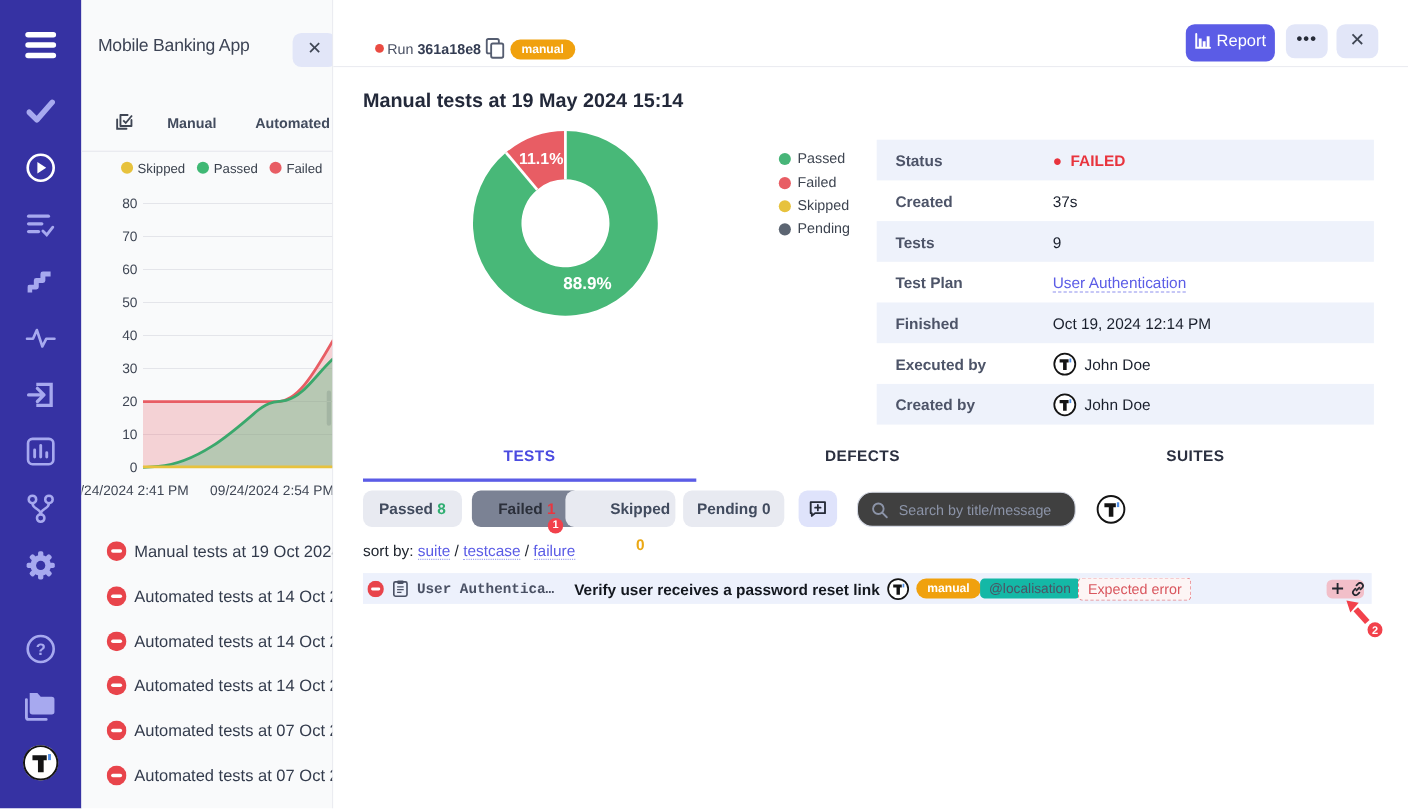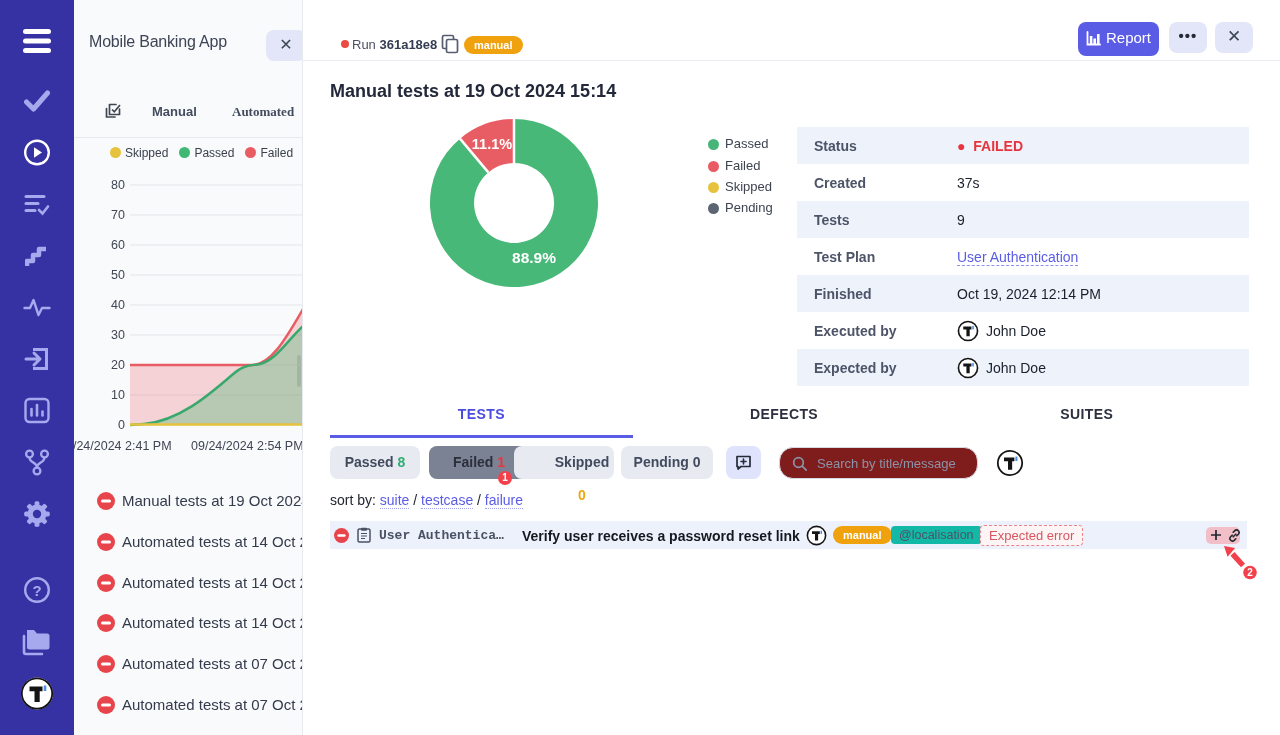--- a/index.html
+++ b/index.html
@@ -144,21 +144,21 @@
   </div>
   <div class="abs" id="lpanel">
     <div id="ptitle">Mobile Banking App</div>
     <div id="pclose">✕</div>
     <svg style="position:absolute; left:29px; top:101px;" width="19" height="19" viewBox="0 0 19 19">
       <path d="M3.5 7.5 V16 H12" fill="none" stroke="#3f4654" stroke-width="1.7" stroke-linecap="round"></path>
       <path d="M16.5 8 V13.5 H6.5 V3.5 H13" fill="none" stroke="#3f4654" stroke-width="1.7" stroke-linejoin="round" stroke-linecap="round"></path>
       <path d="M9 8.5 L11.3 10.8 L17 4" fill="none" stroke="#3f4654" stroke-width="1.7"></path>
     </svg>
     <div class="ptab" style="left:78px;">Manual</div>
-    <div class="ptab" style="left:158px;font-family:Liberation Serif, serif;">Automated</div>
+    <div class="ptab" style="left:158px;">Automated</div>
     <div id="pdivider"></div>
     <div style="position:absolute; right:1px; top:355px; width:4px; height:32px; background:#cdd0d9; border-radius:2px;"></div>
     <div id="plegend">
       <span class="lgdot" style="background:#e7c23d"></span><span class="t">Skipped</span><span class="lgdot" style="background:#3fb874"></span><span class="t">Passed</span><span class="lgdot" style="background:#e85d64"></span><span class="t">Failed</span>
     </div>
     <svg id="chartsvg" style="position:absolute; left:0; top:170px;" width="229" height="290" viewBox="0 0 229 290">
       <g stroke="#e4e5ea" stroke-width="1">
         <line x1="56" y1="15" x2="229" y2="15"></line>
         <line x1="56" y1="45" x2="229" y2="45"></line>
         <line x1="56" y1="75" x2="229" y2="75"></line>
@@ -228,21 +228,21 @@
       <span class="badge-manual" id="topbadge">manual</span>
       <div id="btn-report"><svg style="vertical-align:-3px; margin-right:5px;" width="15" height="15" viewBox="0 0 15 15">
           <path d="M1.5 1 V13.5 H14" stroke="#fff" stroke-width="1.8" fill="none" stroke-linecap="round"></path>
           <rect x="3.8" y="5" width="2.6" height="8.5" fill="#fff"></rect>
           <rect x="7.4" y="7.5" width="2.6" height="6" fill="#fff"></rect>
           <rect x="11" y="3" width="2.6" height="10.5" fill="#fff"></rect>
         </svg>Report</div>
       <div id="btn-dots">•••</div>
       <div id="btn-x">✕</div>
     </div>
-    <div id="heading">Manual tests at 19 Oct 2024 15:14</div>
+    <div id="heading">Manual tests at 19 May 2024 15:14</div>
     <svg id="donut" style="position:absolute; left:124px; top:116px;" width="174" height="174" viewBox="0 0 174 174">
       <path d="M87 3 A84 84 0 1 1 33 22.65 L61.3 56.4 A40 40 0 1 0 87 47 Z" fill="#48b878"></path>
       <path d="M33 22.65 A84 84 0 0 1 87 3 L87 47 A40 40 0 0 0 61.3 56.4 Z" fill="#e85d64"></path>
       <line x1="87" y1="3" x2="87" y2="47" stroke="#fff" stroke-width="2.5"></line>
       <line x1="33" y1="22.65" x2="61.3" y2="56.4" stroke="#fff" stroke-width="2.5"></line>
       <text x="65" y="33" font-size="14.5" font-weight="bold" fill="#fff" text-anchor="middle" font-family="Liberation Sans">11.1%</text>
       <text x="107" y="147" font-size="15.5" font-weight="bold" fill="#fff" text-anchor="middle" font-family="Liberation Sans">88.9%</text>
     </svg>
     <div class="dleg" style="top:136px;"><span class="lgdot" style="background:#47b578"></span>Passed</div>
     <div class="dleg" style="top:158px;"><span class="lgdot" style="background:#e85d64"></span>Failed</div>
@@ -272,21 +272,21 @@
       <div class="srow">
         <div class="lab">Executed by</div>
         <div class="val"><svg style="vertical-align:-6px; margin-right:7px;" width="22" height="22" viewBox="0 0 35 35">
             <circle cx="17.5" cy="17.5" r="16" fill="#fff"></circle>
             <circle cx="17.5" cy="17.5" r="15.2" fill="none" stroke="#141414" stroke-width="2.6"></circle>
             <path d="M10 10.5 L23 10.5 L23 15.2 L20.2 15.2 L20.2 26 L15 26 L15 15.2 L10 15.2 Z" fill="#141414"></path>
             <rect x="24.2" y="9.5" width="2.6" height="5.5" fill="#4f8fe8"></rect>
           </svg>John Doe</div>
       </div>
       <div class="srow">
-        <div class="lab">Expected by</div>
+        <div class="lab">Created by</div>
         <div class="val"><svg style="vertical-align:-6px; margin-right:7px;" width="22" height="22" viewBox="0 0 35 35">
             <circle cx="17.5" cy="17.5" r="16" fill="#fff"></circle>
             <circle cx="17.5" cy="17.5" r="15.2" fill="none" stroke="#141414" stroke-width="2.6"></circle>
             <path d="M10 10.5 L23 10.5 L23 15.2 L20.2 15.2 L20.2 26 L15 26 L15 15.2 L10 15.2 Z" fill="#141414"></path>
             <rect x="24.2" y="9.5" width="2.6" height="5.5" fill="#4f8fe8"></rect>
           </svg>John Doe</div>
       </div>
     </div>
     <div id="tabs">
       <div class="tab active">TESTS</div>
@@ -296,21 +296,21 @@
     <div class="fbtn" style="left:27px; width:90px;">Passed <span class="cnt" style="color:#2fae71">8</span></div>
     <div class="fbtn" style="left:126px; width:100px; background:#7b8294; color:#2b2f3a;">Failed <span class="cnt" style="color:#e8363f">1</span></div>
     <div class="fbtn" style="left:211px; width:100px;padding-left:36px;">Skipped <span class="cnt" style="color:#eba814">0</span></div>
     <div class="fbtn" style="left:318px; width:92px;">Pending 0</div>
     <div id="chatbtn" style="position:absolute; left:423px; top:446px; width:35px; height:33px; background:#dfe3fb; border-radius:8px;">
       <svg style="position:absolute; left:9px; top:8px;" width="17" height="17" viewBox="0 0 17 17">
         <path d="M2 2.5 H15 V12.5 H6 L3 15 V12.5 H2 Z" fill="none" stroke="#262b38" stroke-width="1.7" stroke-linejoin="round"></path>
         <path d="M8.5 5 V10 M6 7.5 H11" stroke="#262b38" stroke-width="1.6" stroke-linecap="round"></path>
       </svg>
     </div>
-    <div id="searchbox" style="position:absolute; left:476px; top:447px; width:199px; height:32px; border:1px solid #d5d9e4; border-radius:14px; background:#7f1d1d;">
+    <div id="searchbox" style="position:absolute; left:476px; top:447px; width:199px; height:32px; border:1px solid #d5d9e4; border-radius:14px; background:#404040;">
       <svg style="position:absolute; left:12px; top:8px;" width="16" height="16" viewBox="0 0 16 16">
         <circle cx="6.5" cy="6.5" r="4.8" fill="none" stroke="#8b93a7" stroke-width="1.7"></circle>
         <line x1="10.2" y1="10.2" x2="14.2" y2="14.2" stroke="#8b93a7" stroke-width="1.7" stroke-linecap="round"></line>
       </svg>
       <span style="position:absolute; left:37px; top:8px; font-size:13px; color:#8b93a7;">Search by title/message</span>
     </div>
     <svg id="savatar" style="position:absolute; left:693px; top:449px;" width="28" height="28" viewBox="0 0 35 35">
       <circle cx="17.5" cy="17.5" r="16" fill="#fff"></circle>
       <circle cx="17.5" cy="17.5" r="15.2" fill="none" stroke="#141414" stroke-width="2.2"></circle>
       <path d="M10 10.5 L23 10.5 L23 15.2 L20.2 15.2 L20.2 26 L15 26 L15 15.2 L10 15.2 Z" fill="#141414"></path>

